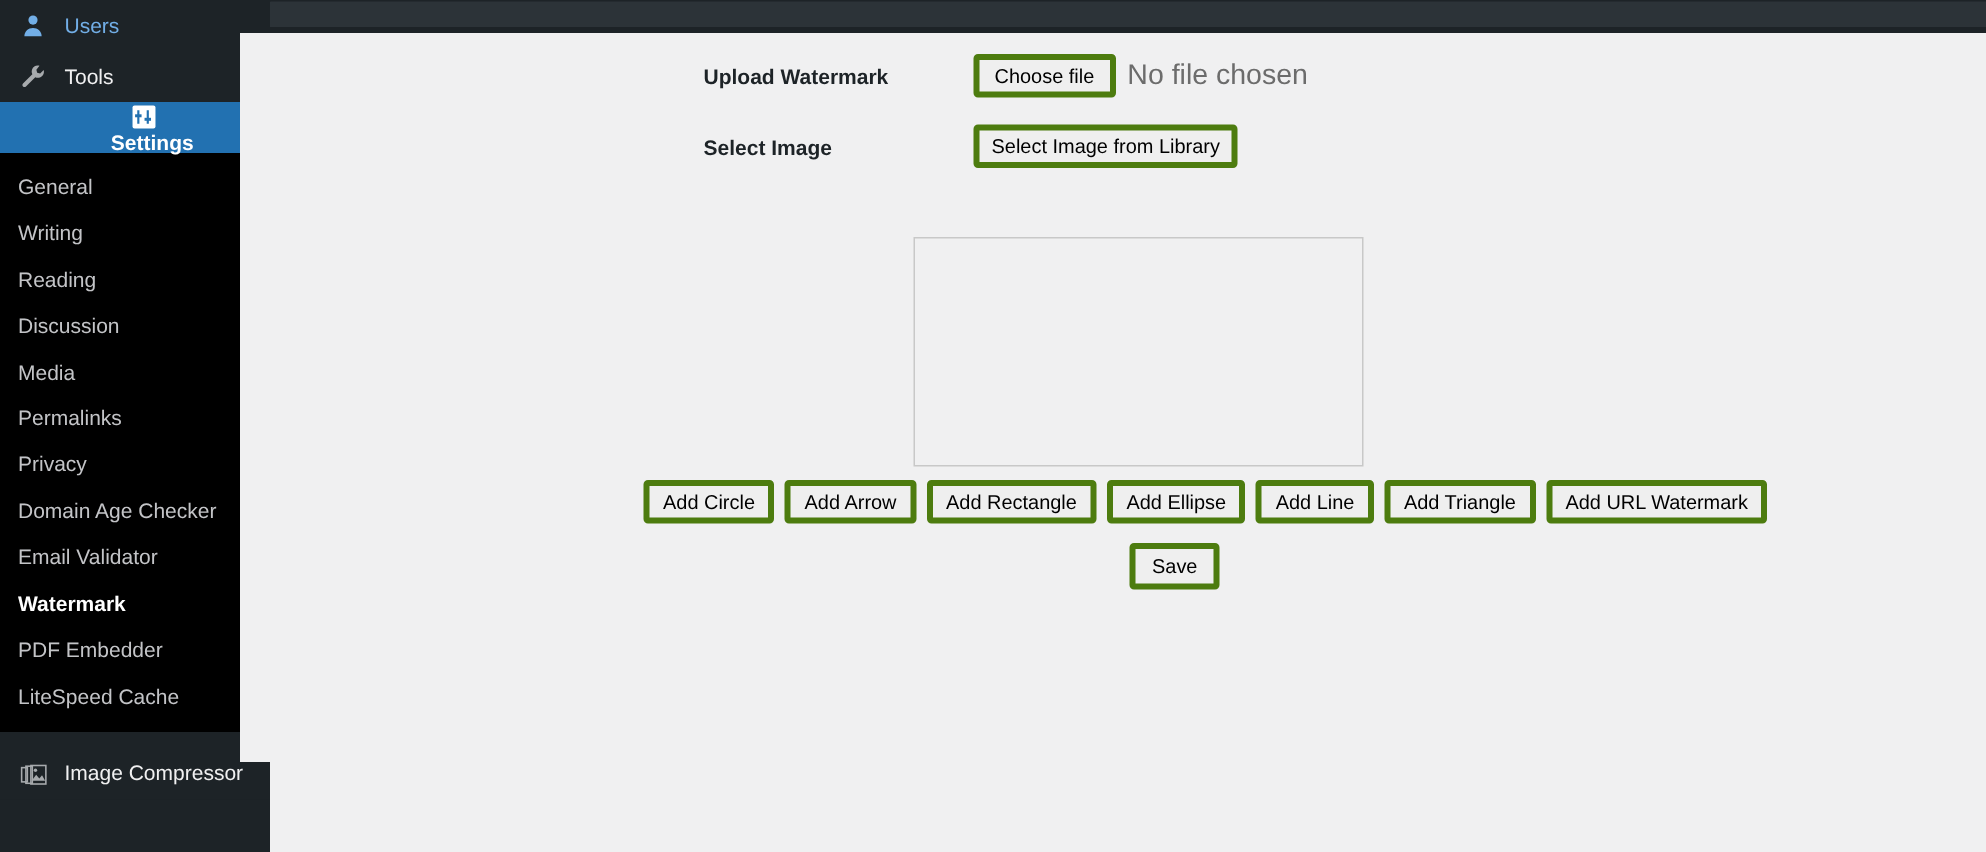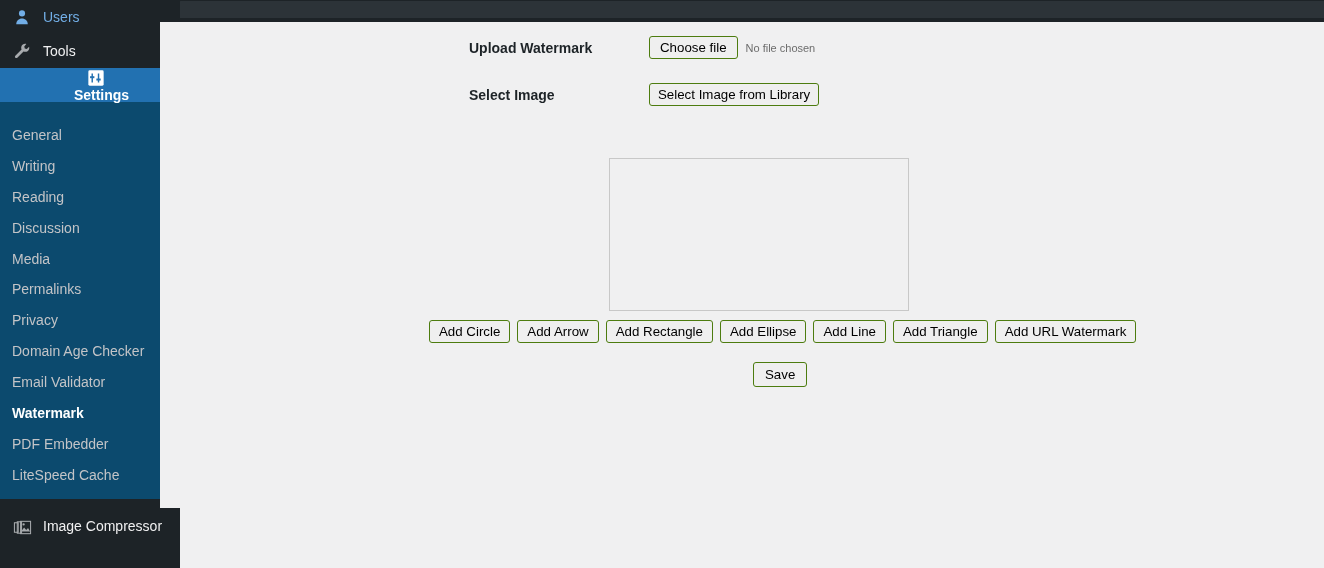--- a/index.html
+++ b/index.html
@@ -61,22 +61,22 @@
   }
   .menu-top.current .arrow {
     position: absolute; right: -1px; top: 50%;
     margin-top: -8px;
     width: 0; height: 0;
     border-top: 8px solid transparent;
     border-bottom: 8px solid transparent;
     border-right: 8px solid #f0f0f1;
   }
   #submenu {
-    background: #0c4a6e;
-    padding: 18px 0 8px 0;
+    background: #000000;
+    padding: 7px 0 8px 0;
   }
   .submenu-item {
     display: block;
     padding: 6px 0 6px 12px;
     font-size: 14px;
     color: #c3c4c7;
     line-height: 1.35;
   }
   .submenu-item.current {
     color: #fff;
@@ -116,32 +116,32 @@
   }
   .form-label {
     font-size: 14px;
     font-weight: bold;
     color: #1d2327;
     width: 180px;
   }
   .file-group { display: flex; align-items: center; }
   .btn {
     background: #efefef;
-    border: 1px solid #4d7c0f;
+    border: 4px solid #4d7c0f;
     border-radius: 3px;
     color: #000;
     font-family: "Liberation Sans", sans-serif;
     font-size: 13.3px;
     line-height: 1;
     padding: 4px 8px;
     cursor: pointer;
   }
   .btn-choose { padding: 4px 10px; }
   .no-file {
-    font-size: 11px;
+    font-size: 19px;
     color: #6c6c6c;
     padding-left: 8px;
   }
 
   #canvas-box {
     position: absolute;
     left: 449px; top: 136px;
     width: 300px; height: 153px;
     border: 1px solid #c8c8c8;
     background: #f0f0f1;

